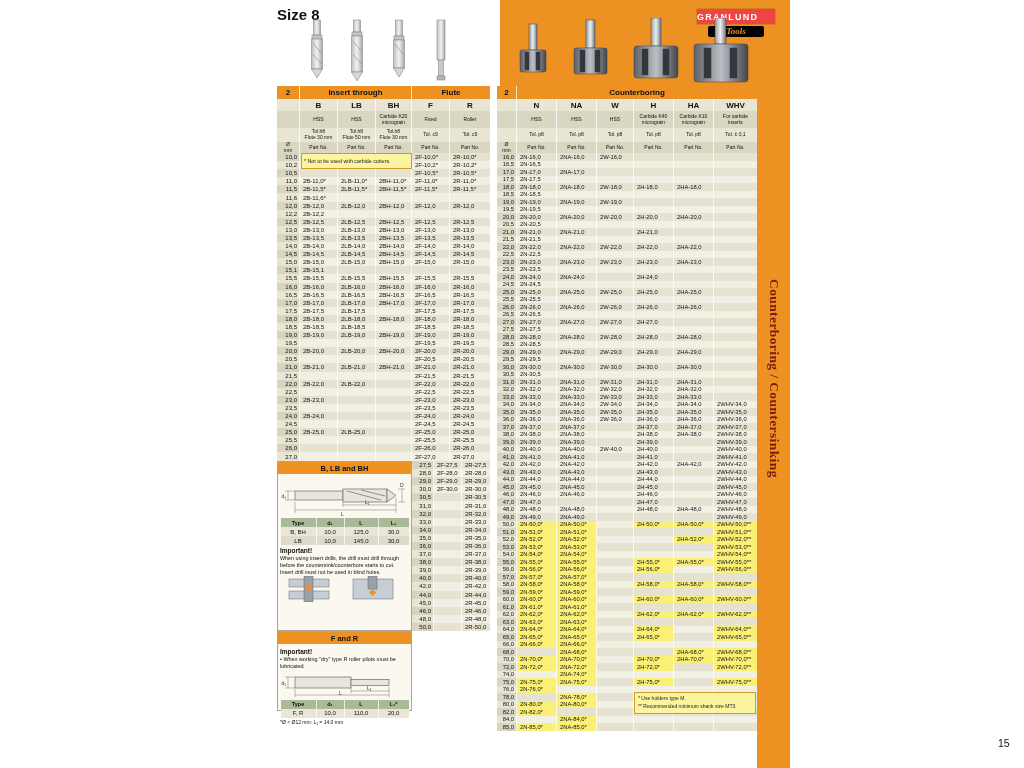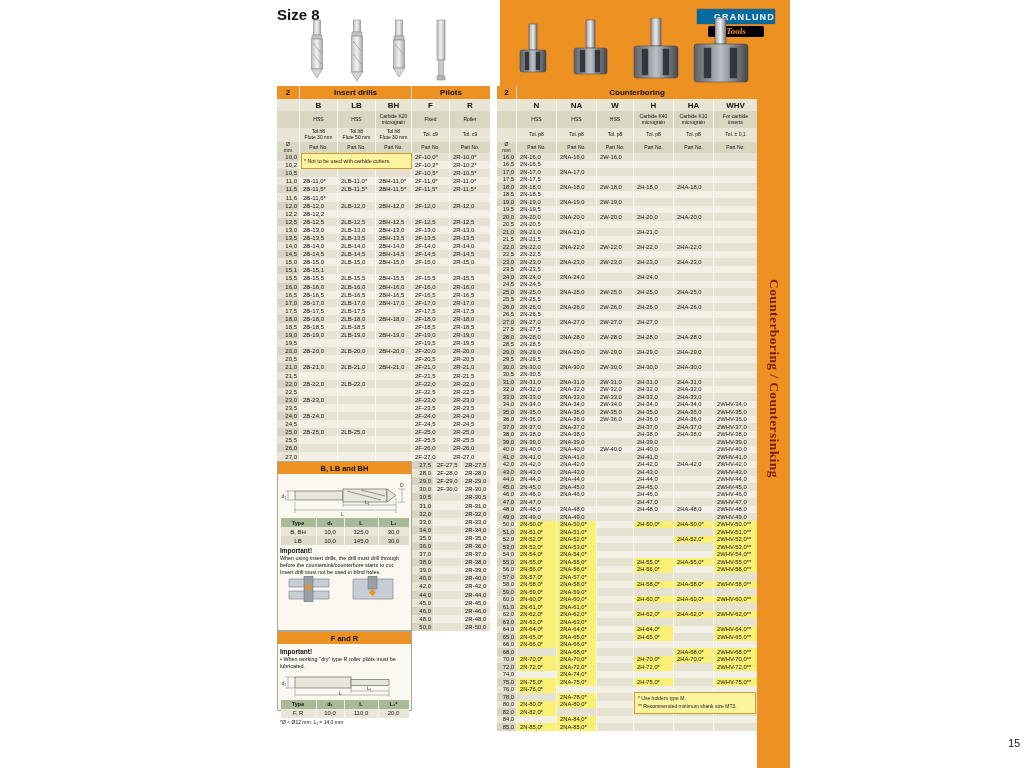--- a/index.html
+++ b/index.html
@@ -4,23 +4,23 @@
 <style>
 html,body{margin:0;padding:0}
 body{width:1024px;height:768px;position:relative;background:#fff;font-family:"Liberation Sans",sans-serif;overflow:hidden;color:#111}
 #top-orange{position:absolute;left:500px;top:0;width:290px;height:90px;background:#ee9123}
 #side-strip{position:absolute;left:757px;top:0;width:33px;height:768px;background:#ee9123}
 #side-tab{position:absolute;left:757px;top:248px;width:33px;height:260px;display:flex;align-items:center;justify-content:center;writing-mode:vertical-rl;font-family:"Liberation Serif",serif;font-weight:bold;font-size:13.5px;color:#7b1c12;letter-spacing:.4px}
 #size-title{position:absolute;left:277px;top:6px;font-size:15px;font-weight:bold}
 #drill-drawings{position:absolute;left:296px;top:18px}
 #counterbore-photos{position:absolute;left:514px;top:18px}
 #logo{position:absolute;left:696px;top:8px;width:80px}
-#logo .logo-top{background:#0369a1;color:#fff;font-weight:bold;font-size:9px;letter-spacing:1.2px;text-align:right;padding:3px 0 2px;border:1px solid #d87f1a;border-radius:2px}
+#logo .logo-top{background:#ef4444;color:#fff;font-weight:bold;font-size:9px;letter-spacing:1.2px;text-align:left;padding:3px 0 2px;border:1px solid #d87f1a;border-radius:2px}
 #logo .logo-bottom{background:#000;color:#ee9123;width:56px;margin:1px auto 16px;font-family:"Liberation Serif",serif;font-style:italic;font-weight:bold;font-size:9px;text-align:center;padding:0 0 1px;border-radius:2px}
-#page-number{position:absolute;left:998px;top:737px;width:22px;text-align:right;font-size:10.5px}
+#page-number{position:absolute;left:998px;top:737px;width:22px;font-size:10.5px}
 
 .tbl{position:absolute}
 .hrow,.trow{display:flex}
 .cell{flex:none;display:flex;align-items:center;justify-content:center;border-right:1px solid rgba(255,255,255,.75);overflow:hidden;text-align:center;box-sizing:border-box}
 .hrow .cell:last-child,.trow .cell:last-child{border-right:none}
 .h-group{height:13px}.h-group .cell{background:#ee9123;font-size:8px;font-weight:bold}
 .h-let{height:12px}.h-let .cell{background:#e8e5d4;font-size:8px;font-weight:bold}
 .h-mat{height:17px}.h-mat .cell{background:#d9d6c2;font-size:5px;line-height:1.15;white-space:pre-line}
 .h-tol{height:14px}.h-tol .cell{background:#e8e5d4;font-size:5px;line-height:1.15;white-space:pre-line}
 .h-pn{height:11px}.h-pn .cell{background:#d9d6c2;font-size:5px;white-space:pre-line;line-height:1.1}
@@ -159,22 +159,22 @@
         <rect x="0" y="26" width="54" height="38" rx="3" fill="url(#hd)"></rect>
         <rect x="10" y="30" width="7" height="30" fill="#33363b"></rect>
         <rect x="36" y="30" width="7" height="30" fill="#33363b"></rect>
       </g>
     </g>
   </svg>
 
   <div id="left-table" class="tbl ltbl">
     <div class="hrow h-group">
       <div class="cell gsize">2</div>
-      <div class="cell g1">Insert drills</div>
-      <div class="cell g2">Pilots</div>
+      <div class="cell g1">Insert through</div>
+      <div class="cell g2">Flute</div>
     </div>
     <div class="hrow h-let">
       <div class="cell c0"></div>
       <div class="cell c1">B</div>
       <div class="cell c2">LB</div>
       <div class="cell c3">BH</div>
       <div class="cell c4">F</div>
       <div class="cell c5">R</div>
     </div>
     <div class="hrow h-mat">

